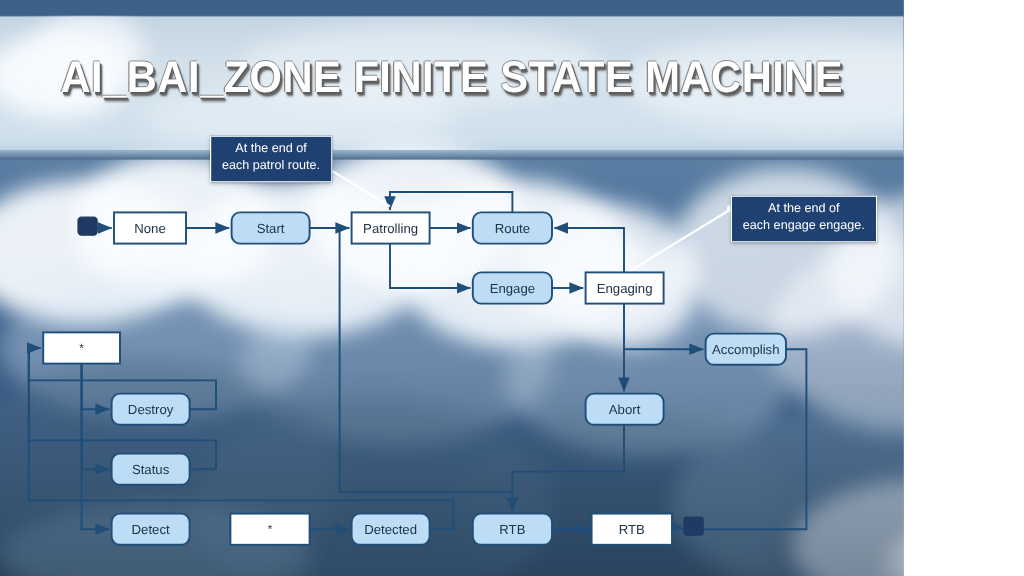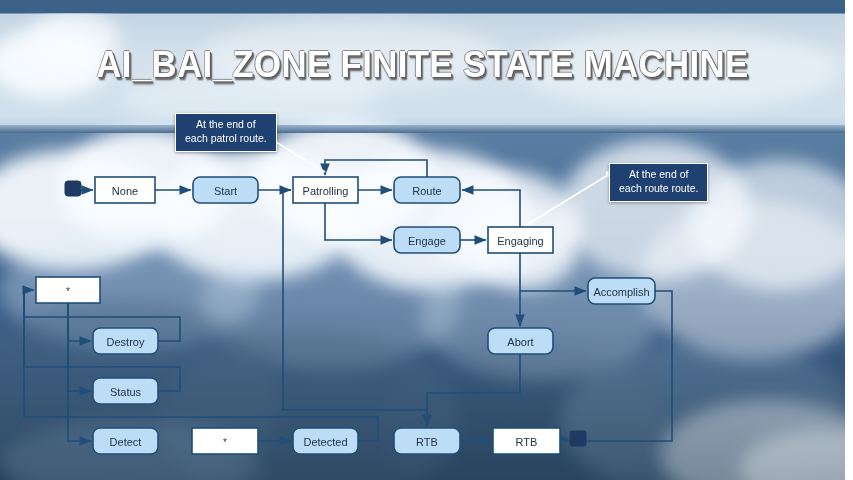--- a/index.html
+++ b/index.html
@@ -1,18 +1,18 @@
 <!DOCTYPE html>
 <html><head>
 <meta charset="utf-8">
 <style>
   html,body{margin:0;padding:0;}
   body{width:853px;height:480px;overflow:hidden;font-family:"Liberation Sans",sans-serif;}
 
-  #stage{position:relative;width:845px;height:480px;overflow:hidden;background:#2b4a6b;}
+  #stage{position:relative;width:753px;height:480px;overflow:hidden;background:#2b4a6b;}
 
   
   .sky{position:absolute;inset:0;
        background:
          linear-gradient(180deg,#3d648c 0%,#4a729c 2.7%,#c3d4e2 3%,#d5e2ec 12%,#cfe0ec 24%,
                          #b9cfe2 27.1%,#5b7ea3 27.5%,#4e739b 40%,#3f6490 56%,
                          #3a5c86 72%,#32506f 88%,#2c4560 100%);}
   .cloudlayer{position:absolute;inset:0;}
   .c{position:absolute;border-radius:50%;filter:blur(9px);}
   .cw{background:rgba(248,252,255,.92);}
@@ -232,16 +232,16 @@
       <text class="lbl" x="526.5" y="442">RTB</text>
     </g>
   </svg>
 
   <div class="callout" id="callout-patrol">
     <span>At the end of</span>
     <span>each patrol route.</span>
   </div>
   <div class="callout" id="callout-engage">
     <span>At the end of</span>
-    <span>each route route.</span>
+    <span>each engage engage.</span>
   </div>
 
 </div>
 
 </body></html>

